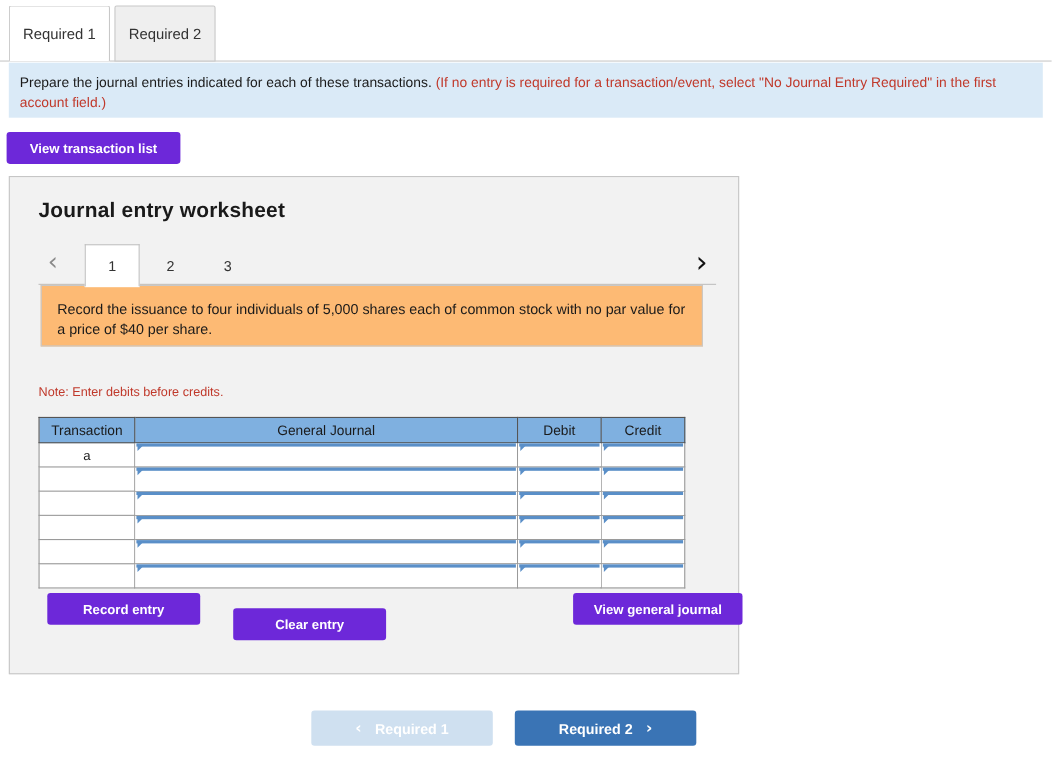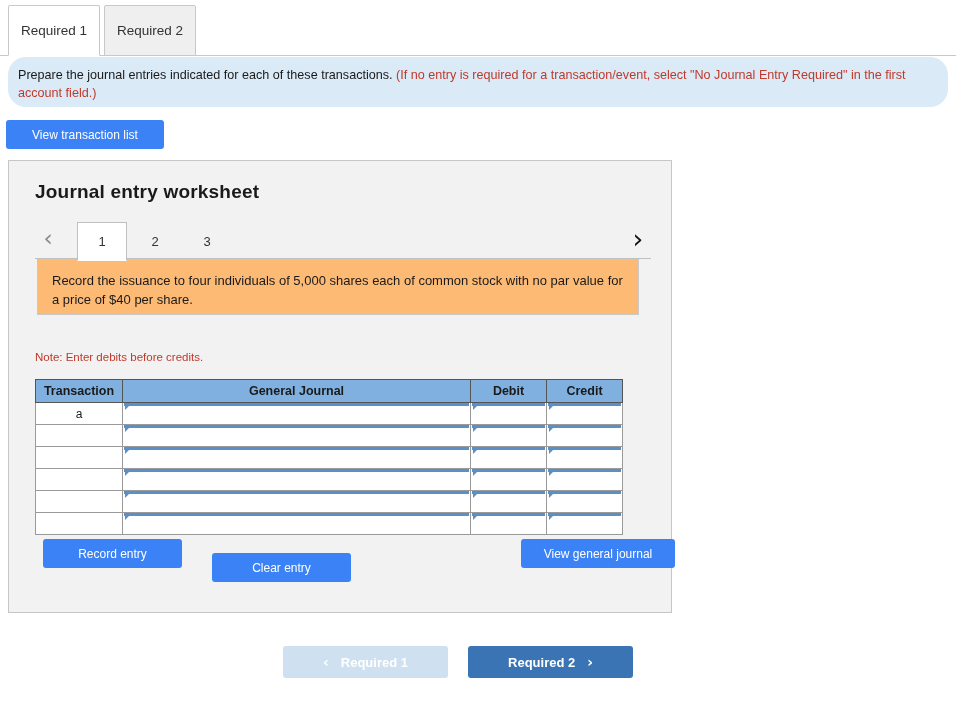--- a/index.html
+++ b/index.html
@@ -40,33 +40,32 @@
 
   
   .banner {
     position: absolute; left: 8px; top: 57px;
     width: 940px; height: 50px;
     background: #daeaf7;
     padding: 9px 12px 0 10px;
     font-size: 12.6px;
     line-height: 18px;
     color: #1a1a1a;
-    border-radius: 18px;
   }
   .banner .hint { color: #c0392b; }
 
   
   .btn {
-    background: #3b82f6;
+    background: #6d28d9;
     color: #ffffff;
     border: none;
     border-radius: 3px;
     font-family: "Liberation Sans", sans-serif;
     font-size: 12px;
-    font-weight: normal;
+    font-weight: bold;
     cursor: pointer;
     text-align: center;
     white-space: nowrap;
   }
   #view-transaction-list {
     position: absolute; left: 6px; top: 120px;
     width: 158px; height: 29px;
   }
 
   
@@ -132,21 +131,21 @@
   
   .jtable {
     position: absolute; left: 26px; top: 218px;
     border-collapse: collapse;
     border: 1px solid #6b6b6b;
   }
   .jtable th {
     background: #7fb0e0;
     border: 1px solid #555555;
     font-size: 12.5px;
-    font-weight: bold;
+    font-weight: normal;
     color: #1a1a1a;
     height: 23px;
     padding: 0;
     margin-top: 25px;
   }
   .jtable td {
     border: 1px solid #9a9a9a;
     padding: 0;
     height: 22px;
     background: #ffffff;

